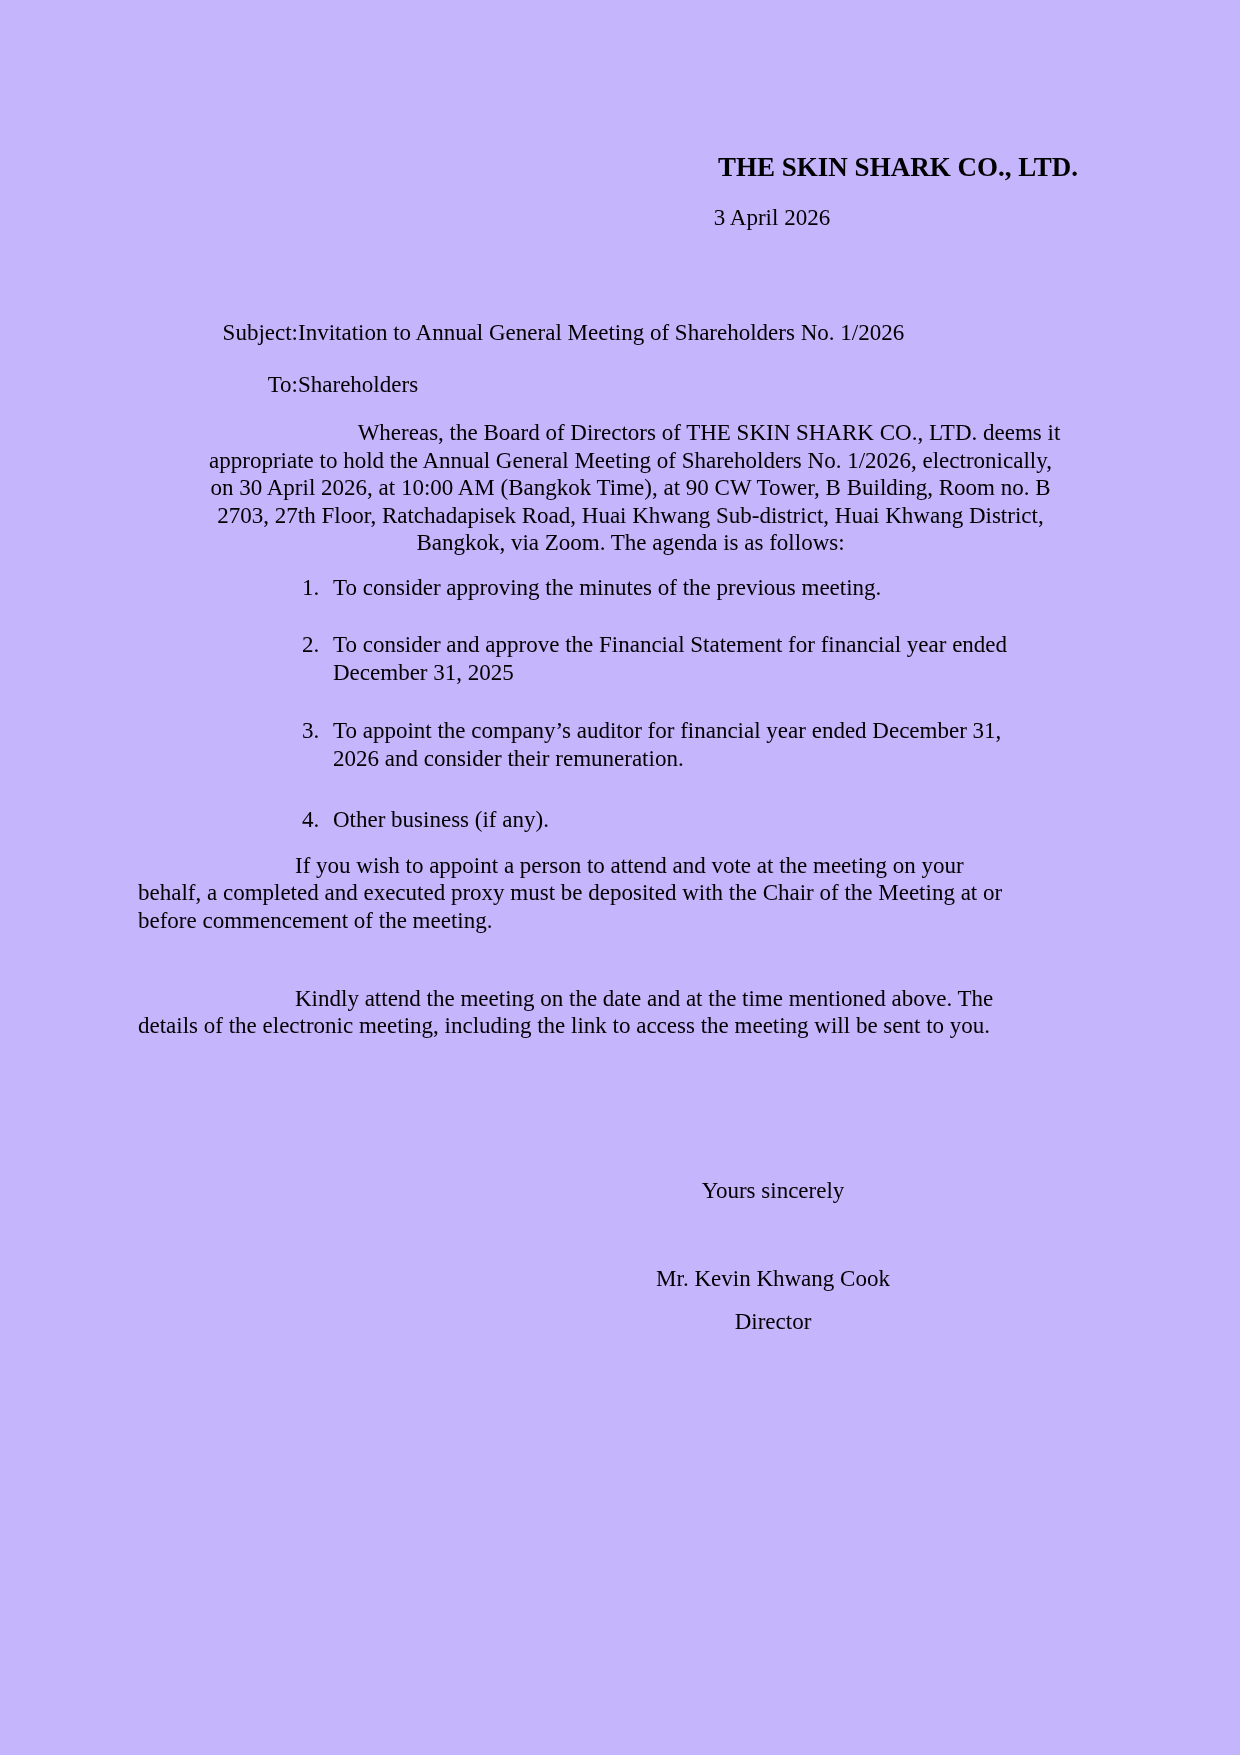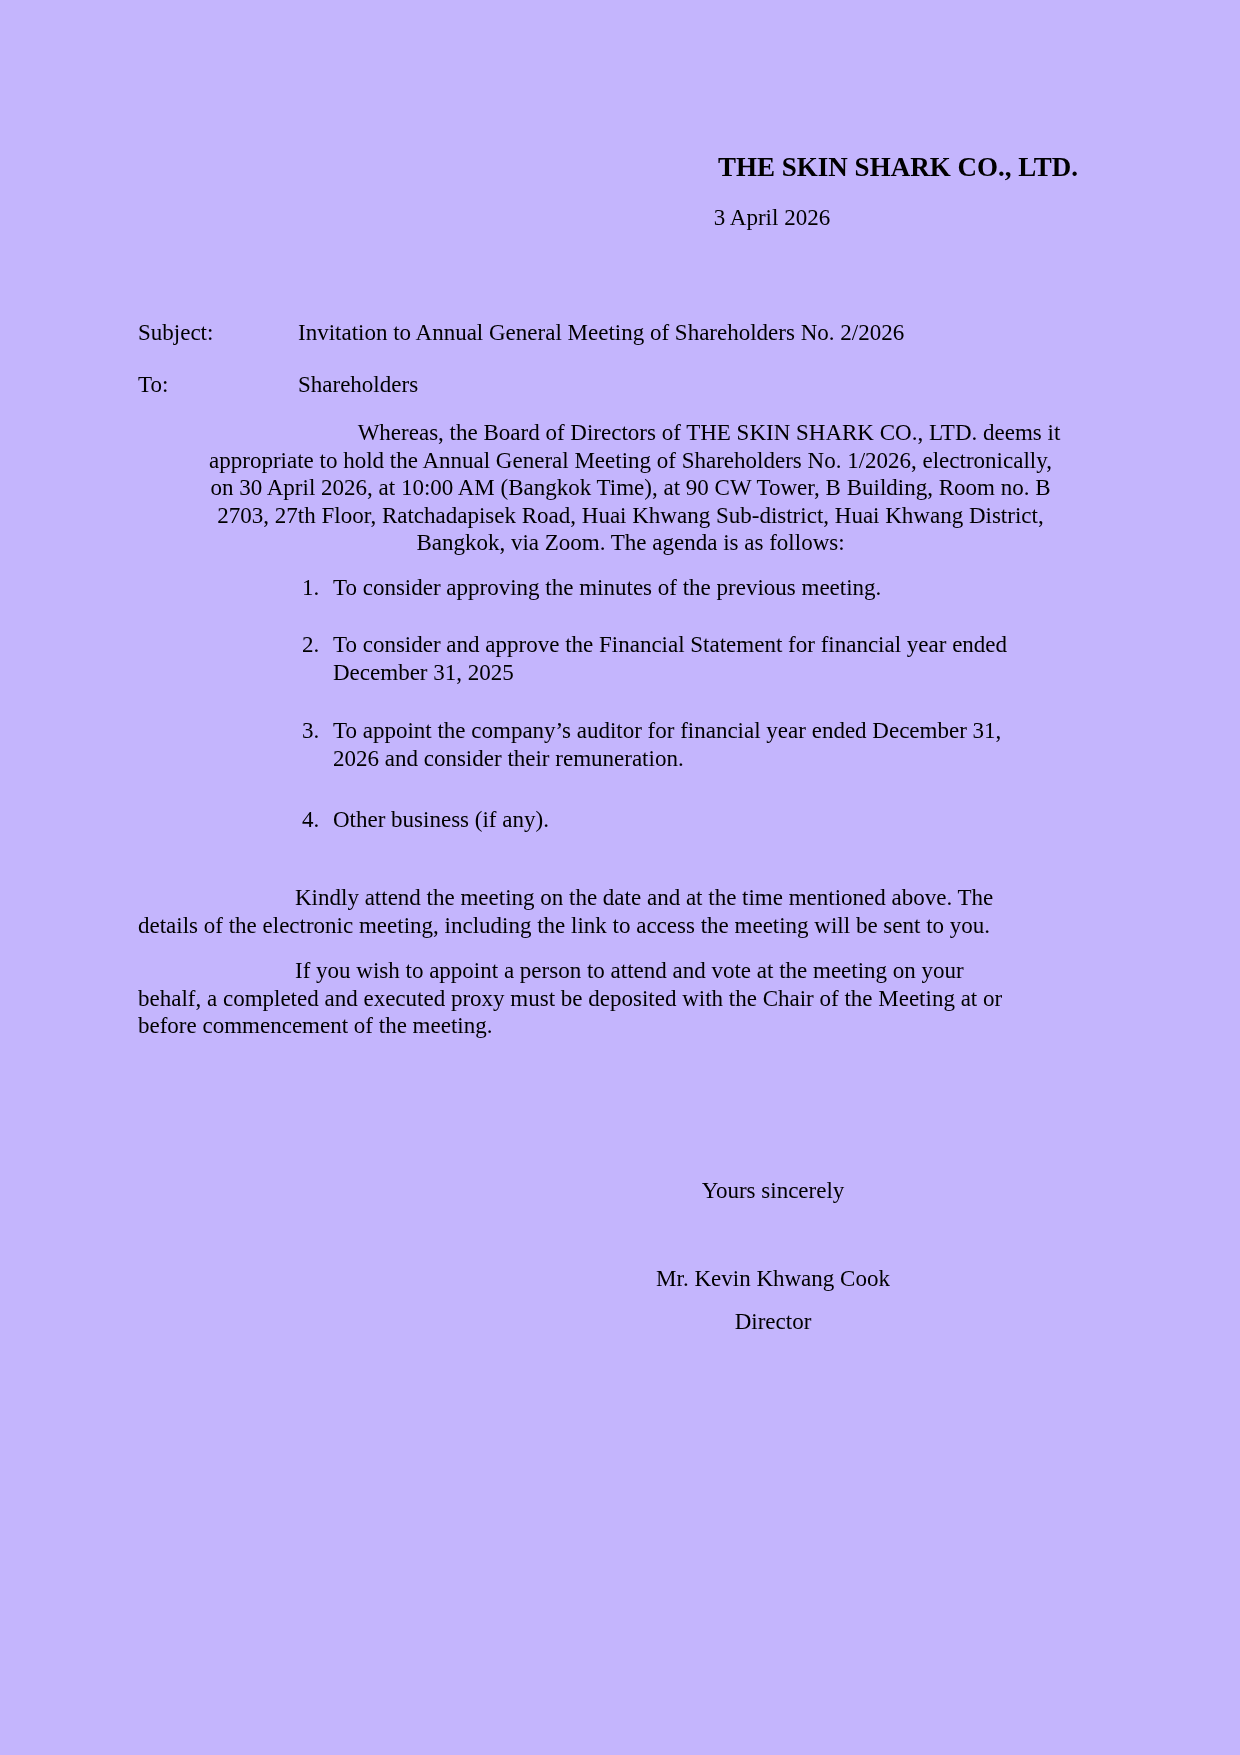--- a/index.html
+++ b/index.html
@@ -24,21 +24,21 @@
   .cx { width: max-content; transform: translateX(-50%); }
   .title {
     margin-top: 152px;
     margin-left: 760px;
     font-weight: bold;
     font-size: 27px;
     line-height: 30px;
     white-space: nowrap;
   }
   .date { margin-top: 22px; margin-left: 634px; white-space: nowrap; }
-  .row { display: flex; }
+  .row { display: flex; text-align: right; }
   .row .label { flex: 0 0 160px; }
   .subject-row { margin-top: 87.5px; }
   .to-row { margin-top: 24.5px; }
   .para { margin: 0; white-space: pre-line; }
   .para.indent { text-indent: 157px; }
   .intro { margin-top: 20.5px; text-align: center; }
   .agenda-item { position: relative; margin-left: 195px; }
   .agenda-item .num { position: absolute; left: -31px; top: 0; }
   .agenda-item .item-text { white-space: pre-line; }
   .item-1 { margin-top: 17.5px; }
@@ -56,21 +56,21 @@
 <body>
 
 <div class="page">
   <div class="content">
 
     <div class="title cx">THE SKIN SHARK CO., LTD.</div>
     <div class="date cx">3 April 2026</div>
 
     <div class="row subject-row">
       <span class="label">Subject:</span>
-      <span class="value">Invitation to Annual General Meeting of Shareholders No. 2/2026</span>
+      <span class="value">Invitation to Annual General Meeting of Shareholders No. 1/2026</span>
     </div>
 
     <div class="row to-row">
       <span class="label">To:</span>
       <span class="value">Shareholders</span>
     </div>
 
     <p class="para indent intro">Whereas, the Board of Directors of THE SKIN SHARK CO., LTD. deems it
 appropriate to hold the Annual General Meeting of Shareholders No. 1/2026, electronically,
 on 30 April 2026, at 10:00 AM (Bangkok Time), at 90 CW Tower, B Building, Room no. B
@@ -92,25 +92,25 @@
       <span class="num">3.</span>
       <div class="item-text">To appoint the company’s auditor for financial year ended December 31,
 2026 and consider their remuneration.</div>
     </div>
 
     <div class="agenda-item item-4">
       <span class="num">4.</span>
       <div class="item-text">Other business (if any).</div>
     </div>
 
-    <p class="para indent attendance">Kindly attend the meeting on the date and at the time mentioned above. The
-details of the electronic meeting, including the link to access the meeting will be sent to you.</p>
-
     <p class="para indent proxy">If you wish to appoint a person to attend and vote at the meeting on your
 behalf, a completed and executed proxy must be deposited with the Chair of the Meeting at or
 before commencement of the meeting.</p>
+
+    <p class="para indent attendance">Kindly attend the meeting on the date and at the time mentioned above. The
+details of the electronic meeting, including the link to access the meeting will be sent to you.</p>
 
     <div class="sig cx valediction">Yours sincerely</div>
     <div class="sig cx signer-name">Mr. Kevin Khwang Cook</div>
     <div class="sig cx signer-role">Director</div>
 
   </div>
 </div>
 
 </body></html>

